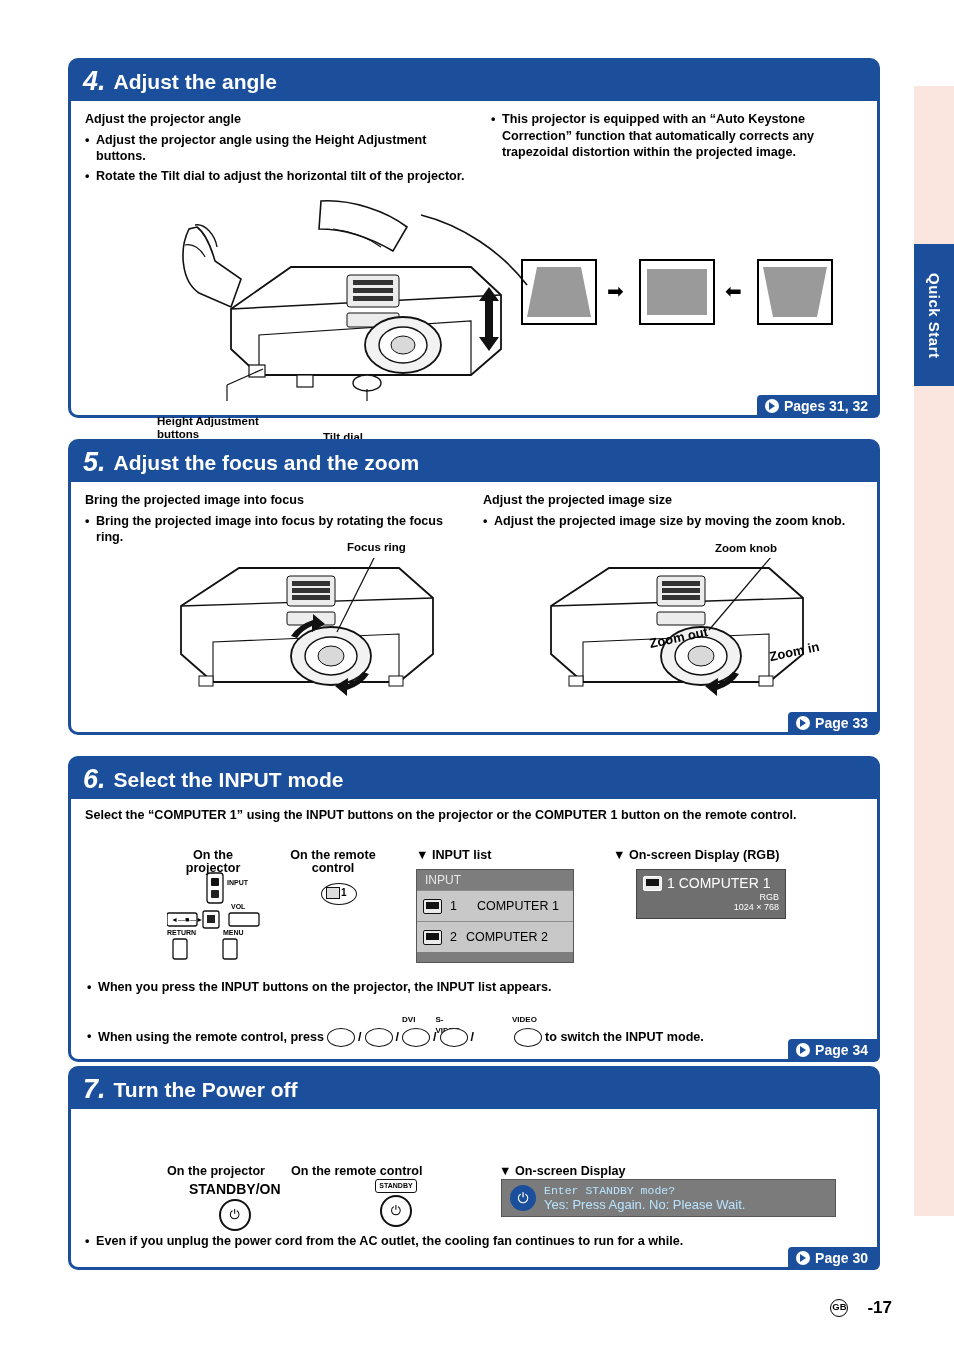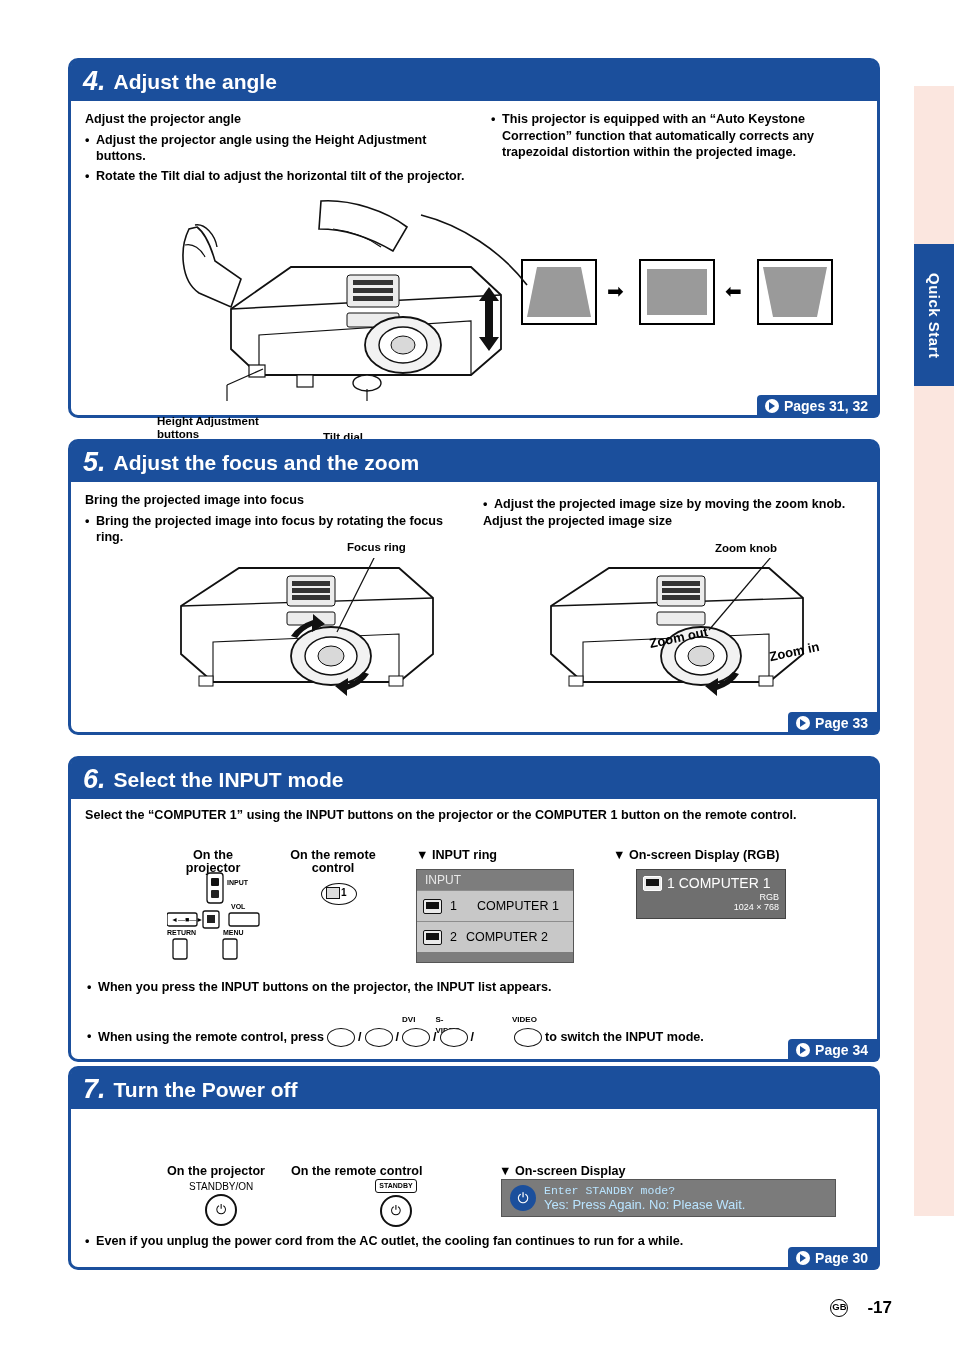--- a/index.html
+++ b/index.html
@@ -345,22 +345,22 @@
     <div class="sec-head">
       <span class="sec-num">5.</span>
       <span class="sec-title">Adjust the focus and the zoom</span>
     </div>
     <div class="body" style="height:250px;">
       <div style="position:absolute; left:14px; top:10px; width:380px;">
         <div class="txt">Bring the projected image into focus</div>
         <div class="txt bullet" style="margin-top:4px;">Bring the projected image into focus by rotating the focus ring.</div>
       </div>
       <div style="position:absolute; left:412px; top:10px; width:380px;">
+        <div class="txt">Adjust the projected image size</div>
         <div class="txt bullet" style="margin-top:4px;">Adjust the projected image size by moving the zoom knob.</div>
-        <div class="txt">Adjust the projected image size</div>
       </div>
 
       <div class="label" style="left:276px; top:59px;">Focus ring</div>
       <div class="label" style="left:644px; top:60px;">Zoom knob</div>
 
       <svg style="position:absolute; left:92px; top:76px;" width="300" height="160" viewBox="0 0 300 160">
         <path d="M18 48 L76 10 L236 10 L270 40 L270 96 L236 124 L50 124 L18 96 Z" fill="#ffffff" stroke="#111" stroke-width="1.8"></path>
         <path d="M18 48 L270 40" fill="none" stroke="#111" stroke-width="1.3"></path>
         <path d="M50 124 L50 84 L236 76 L236 124" fill="none" stroke="#111" stroke-width="1.1"></path>
         <rect x="124" y="18" width="48" height="30" rx="3" fill="#ececec" stroke="#111" stroke-width="1"></rect>
@@ -412,21 +412,21 @@
       <span class="sec-num">6.</span>
       <span class="sec-title">Select the INPUT mode</span>
     </div>
     <div class="body" style="height:260px;">
       <div class="txt" style="position:absolute; left:14px; top:8px; width:780px;">Select the “COMPUTER 1” using the INPUT buttons on the projector or the COMPUTER 1 button on the remote control.</div>
 
       <div class="txt" style="position:absolute; left:96px; top:48px; width:92px; text-align:center;">On the</div>
       <div class="txt" style="position:absolute; left:96px; top:61px; width:92px; text-align:center;">projector</div>
       <div class="txt" style="position:absolute; left:196px; top:48px; width:132px; text-align:center;">On the remote</div>
       <div class="txt" style="position:absolute; left:196px; top:61px; width:132px; text-align:center;">control</div>
-      <div class="txt" style="position:absolute; left:345px; top:48px;">▼ <span>INPUT ring</span></div>
+      <div class="txt" style="position:absolute; left:345px; top:48px;">▼ <span>INPUT list</span></div>
       <div class="txt" style="position:absolute; left:542px; top:48px;">▼ <span>On-screen Display (RGB)</span></div>
 
       <svg style="position:absolute; left:96px; top:72px;" width="110" height="92" viewBox="0 0 110 92">
         <rect x="40" y="2" width="16" height="30" rx="3" fill="#fff" stroke="#111" stroke-width="1.3"></rect>
         <rect x="44" y="7" width="8" height="8" rx="1" fill="#111"></rect>
         <rect x="44" y="19" width="8" height="8" rx="1" fill="#222"></rect>
         <text x="60" y="14" font-size="7" font-family="Liberation Sans" font-weight="bold">INPUT</text>
         <rect x="0" y="42" width="30" height="13" rx="2" fill="#fff" stroke="#111" stroke-width="1.3"></rect>
         <text x="4" y="51" font-size="7" font-family="Liberation Sans">◄—■—►</text>
         <rect x="36" y="40" width="16" height="17" rx="2" fill="#fff" stroke="#111" stroke-width="1.3"></rect>
@@ -500,21 +500,21 @@
       <span class="sec-num">7.</span>
       <span class="sec-title">Turn the Power off</span>
     </div>
     <div class="body" style="height:158px;">
 
       <div class="txt" style="position:absolute; left:50px; top:54px; width:190px; text-align:center;">On the projector</div>
       <div class="txt" style="position:absolute; left:220px; top:54px; width:220px; text-align:left;">On the remote control</div>
       <div class="txt" style="position:absolute; left:428px; top:54px;">▼ <span>On-screen Display</span></div>
 
       <div style="position:absolute; left:118px; top:72px; text-align:center;">
-        <div style="font-size:10px; font-weight:normal;">STANDBY/ON</div>
+        <div style="font-size:14px; font-weight:bold;">STANDBY/ON</div>
         <div class="standby-btn" style="margin:2px auto 0;">⏻</div>
       </div>
 
       <div style="position:absolute; left:304px; top:70px; text-align:center;">
         <div class="remote-body" style="width:40px; height:12px; margin:0 auto; font-size:7px; font-weight:bold; line-height:12px;">STANDBY</div>
         <div class="standby-btn" style="margin:2px auto 0;">⏻</div>
       </div>
 
       <div style="position:absolute; left:430px; top:70px; width:335px; height:38px; background:#7b7b7b; border:1px solid #555; display:flex; align-items:center; gap:8px; padding-left:8px; box-sizing:border-box;">
         <div style="width:26px;height:26px;border-radius:50%;background:#1b4f9c;color:#fff;display:flex;align-items:center;justify-content:center;font-size:14px;">⏻</div>

